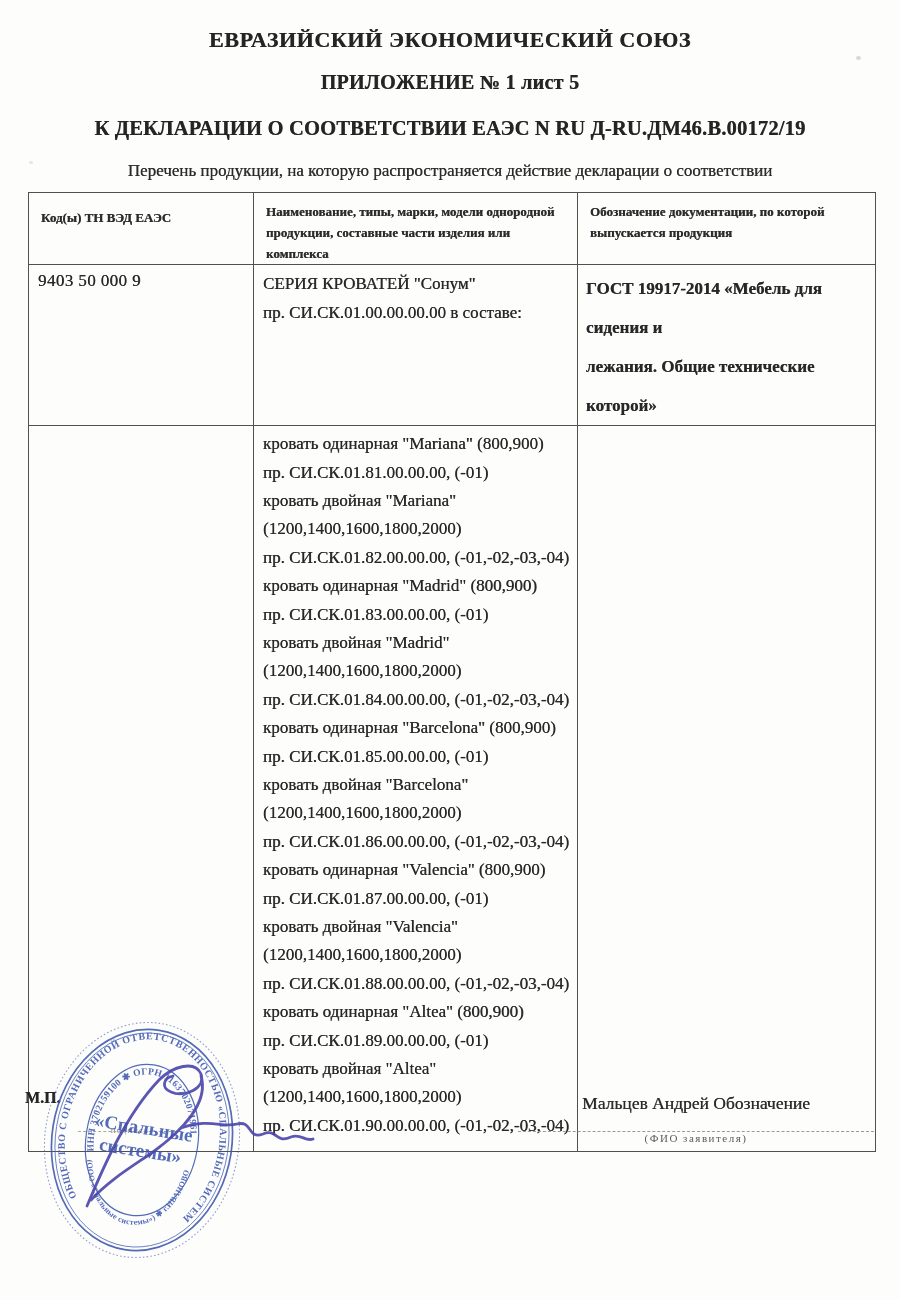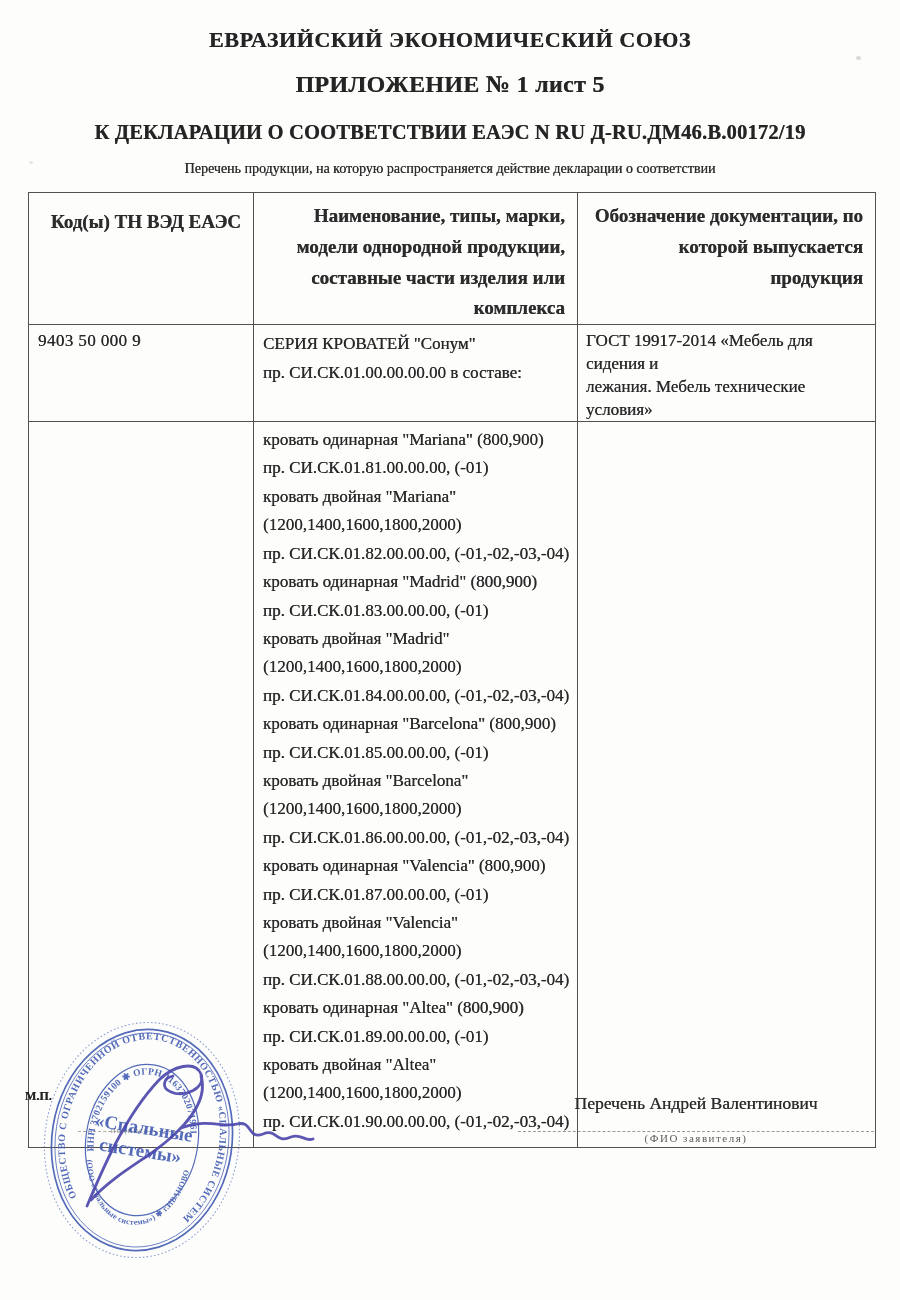--- a/index.html
+++ b/index.html
@@ -6,50 +6,50 @@
   .page{
     position:relative;width:900px;height:1300px;background:#fdfdfc;
     font-family:"Liberation Serif","DejaVu Serif",serif;color:#242424;
     overflow:hidden;
   }
   .ink{text-shadow:0.35px 0 0 rgba(34,34,34,.75);}
 
   
   .hdr{position:absolute;top:27px;left:0;width:100%;text-align:center;}
   .hdr .h1{font-size:22px;font-weight:bold;letter-spacing:.6px;}
-  .hdr .h2{font-size:24px;font-weight:bold;margin-top:18px;letter-spacing:.3px;}
+  .hdr .h2{font-size:20px;font-weight:bold;margin-top:18px;letter-spacing:.3px;}
   .hdr .h3{font-size:20.5px;font-weight:bold;margin-top:23px;letter-spacing:.2px;}
 
   .tbl-caption{
     position:absolute;top:161px;left:0;width:100%;text-align:center;
-    font-size:14px;color:#2b2b2b;
+    font-size:17px;color:#2b2b2b;
   }
 
   
   .tablewrap{position:absolute;left:28px;top:192px;}
   table{border-collapse:collapse;table-layout:fixed;width:847px;}
   th,td{border:1px solid #55514a;vertical-align:top;}
   th{
-    font-size:19px;font-weight:bold;text-align:right;
+    font-size:13px;font-weight:bold;text-align:left;
     padding:8px 12px 0;line-height:1.62;color:#2b2b2b;
   }
   th.c1{padding-top:14px;}
   thead tr{height:70px;}
   tr.r1{height:68px;}
   tr.r2{height:726px;}
   td{font-size:17px;color:#272727;}
   td.code{padding:6px 8px 0 9px;letter-spacing:.4px;margin-top:16px;}
   td.prod{padding:4px 6px 0 9px;}
   td.docs{padding:4px 6px 0 8px;}
   .r1 .tline{line-height:29px;}
   .r2 .tline{line-height:28.4px;}
-  .docs .tline{line-height:23px;}
+  .docs .tline{line-height:39px;font-weight:bold;}
 
   
-  .mp{position:absolute;left:25px;top:1089px;font-size:12px;font-weight:bold;z-index:1;}
+  .mp{position:absolute;left:25px;top:1089px;font-size:16px;font-weight:bold;z-index:1;}
 
   .sig-left-line{
     position:absolute;left:78px;top:1131px;width:104px;
     border-top:1px dashed #a9a9a4;z-index:1;
   }
   .sig-left-caption{
     position:absolute;left:78px;top:1125px;width:104px;text-align:center;
     font-size:9px;color:#8f8f8a;letter-spacing:1px;z-index:1;
   }
 
@@ -93,21 +93,21 @@
       </thead>
       <tbody>
         <tr class="r1">
           <td class="code ink">9403 50 000 9</td>
           <td class="prod ink">
               <div class="tline">СЕРИЯ КРОВАТЕЙ "Сонум"</div>
               <div class="tline">пр. СИ.СК.01.00.00.00.00 в составе:</div>
             </td>
           <td class="docs ink">
               <div class="tline">ГОСТ 19917-2014 «Мебель для сидения и</div>
-              <div class="tline">лежания. Мебель технические условия»</div>
+              <div class="tline">лежания. Общие технические которой»</div>
             </td>
         </tr>
         <tr class="r2">
           <td class="code"></td>
           <td class="prod ink">
               <div class="tline">кровать одинарная "Mariana" (800,900)</div>
               <div class="tline">пр. СИ.СК.01.81.00.00.00, (-01)</div>
               <div class="tline">кровать двойная "Mariana"</div>
               <div class="tline">(1200,1400,1600,1800,2000)</div>
               <div class="tline">пр. СИ.СК.01.82.00.00.00, (-01,-02,-03,-04)</div>
@@ -170,21 +170,21 @@
     </g>
 
     <g stroke="#4a45ab" stroke-width="2.8" fill="none" stroke-linecap="round" opacity="0.9">
       <path d="M 54,188 C 70,150 92,98 126,62 C 140,48 162,42 168,56 C 173,70 152,80 138,74 C 128,70 130,60 140,58"></path>
       <path d="M 168,58 C 176,84 150,112 120,134 C 100,148 76,162 58,182"></path>
       <path d="M 148,110 C 176,100 190,110 204,106 C 220,102 214,122 230,116 C 244,110 242,126 258,119 C 268,115 272,124 280,121"></path>
     </g>
   </svg>
 
   <div class="applicant">
-    <div class="name ink">Перечень Андрей Валентинович</div>
+    <div class="name ink">Мальцев Андрей Обозначение</div>
     <div class="line"></div>
     <div class="caption">(ФИО  заявителя)</div>
   </div>
 
   <div class="speck s1"></div>
   <div class="speck s2"></div>
 
 </div>
 
 </body></html>

